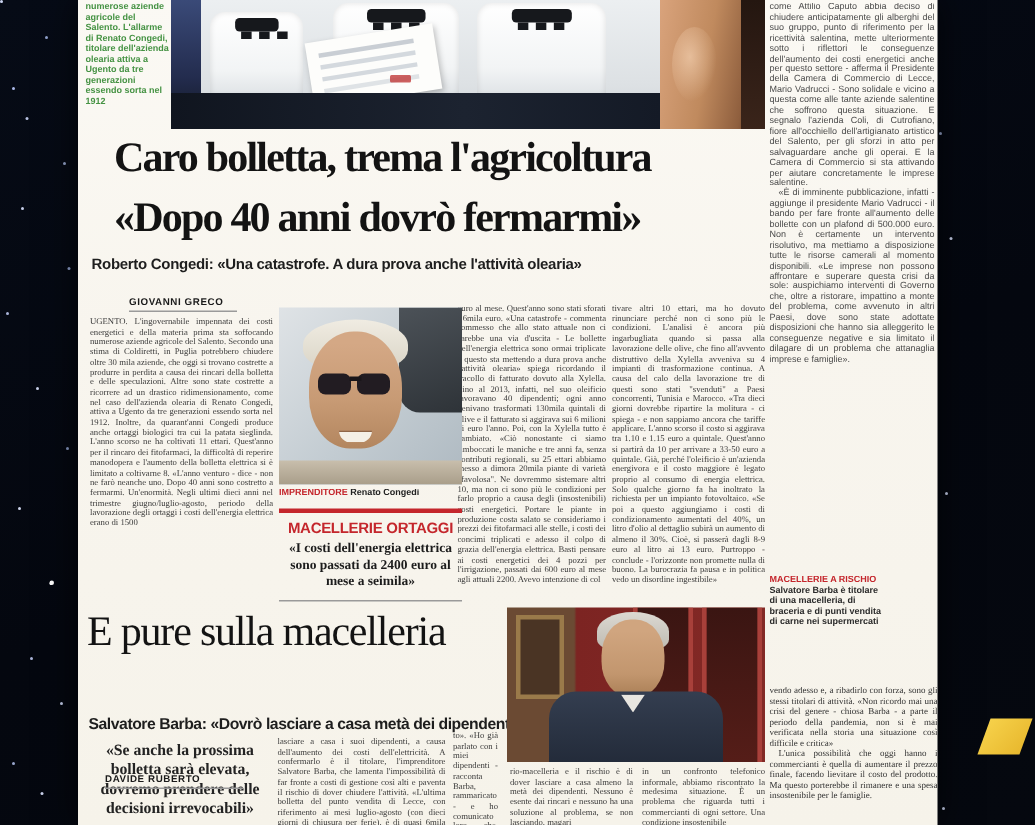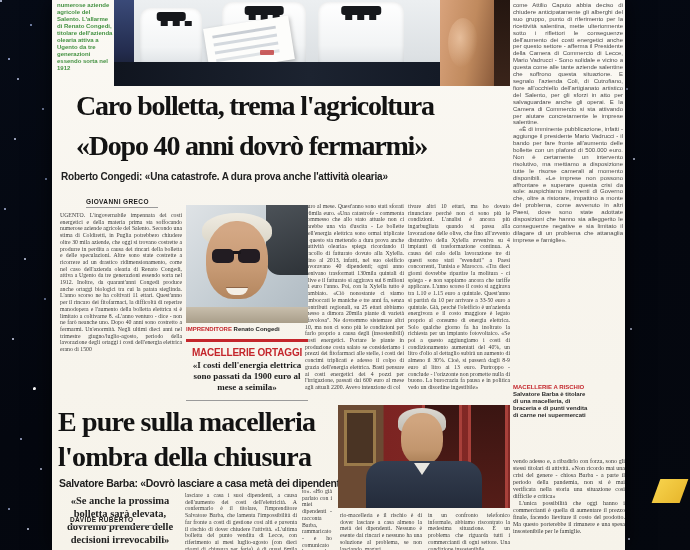--- a/index.html
+++ b/index.html
@@ -80,21 +80,21 @@
 
   .congedi-cap { left:134px; top:326px; width:122px; height:10px; font-size:6px; font-weight:bold; }
   .congedi-cap .lab { color:#c4262c; } .congedi-cap .nm { color:#222; }
   .redrule { left:134px; top:339px; width:122px; height:3px; background:#c4262c; }
   .kbox { left:134px; top:344px; width:122px; height:58px; text-align:center; }
   .kbox .kick { font-size:10px; font-weight:bold; color:#c4262c; letter-spacing:-.2px; margin-top:3px; }
   .kbox .quote { font-family:"Liberation Serif", serif; font-size:9px; line-height:11px; font-weight:600; color:#1c1c1c; margin-top:2px; }
   .grayrule { left:134px; top:400px; width:122px; height:1px; background:#9a9a9a; }
 
   
-  .hl2 { left:6px; top:404px; width:300px; height:72px; font-family:"Liberation Serif", serif; font-weight:bold; color:#131313; font-size:28px; line-height:35px; letter-spacing:-.8px; }
+  .hl2 { left:6px; top:404px; width:300px; height:72px; font-family:"Liberation Serif", serif; font-weight:normal; color:#131313; font-size:28px; line-height:35px; letter-spacing:-.8px; }
   .subhead2 { left:7px; top:477px; width:290px; height:15px; font-size:10.5px; font-weight:600; color:#1e1e1e; letter-spacing:-.3px; }
 
   .pullquote { left:8px; top:494px; width:120px; height:56px; font-family:"Liberation Serif", serif; font-size:10.5px; line-height:13px; font-weight:600; color:#232323; text-align:center; }
   .bcol2 { left:133px; top:492px; width:112px; height:58px; }
   .bcol3 { left:250px; top:488px; width:30px; height:62px; }
   .bcol4 { left:288px; top:512px; width:82px; height:38px; }
   .bcol5 { left:376px; top:512px; width:82px; height:38px; }
 
   
   .byline-d { left:18px; top:516px; width:92px; height:10px; }
@@ -173,27 +173,26 @@
       <div class="pc-smile"></div>
       <div class="pc-shoulder"></div>
     </div>
     <div class="abs congedi-cap">
       <span class="lab">IMPRENDITORE</span>
       <span class="nm">Renato Congedi</span>
     </div>
     <div class="abs redrule"></div>
     <div class="abs kbox">
       <div class="kick">MACELLERIE ORTAGGI</div>
-      <div class="quote">«I costi dell'energia elettrica sono passati da 1900 euro al mese a seimila»</div>
+      <div class="quote">«I costi dell'energia elettrica sono passati da 2400 euro al mese a seimila»</div>
     </div>
     <div class="abs grayrule"></div>
 
     <div class="abs hl2">
       <span>E pure sulla macelleria</span><br>
-      <span>l'ombra della chiusura</span>
     </div>
     <div class="abs subhead2">Salvatore Barba: «Dovrò lasciare a casa metà dei dipendenti»</div>
 
     <div class="abs pullquote">«Se anche la prossima bolletta sarà elevata, dovremo prendere delle decisioni irrevocabili»</div>
     <div class="abs byline byline-d">DAVIDE RUBERTO</div>
 
     <div class="abs body-serif bcol2">lasciare a casa i suoi dipendenti, a causa dell'aumento dei costi dell'elettricità. A confermarlo è il titolare, l'imprenditore Salvatore Barba, che lamenta l'impossibilità di far fronte a costi di gestione così alti e paventa il rischio di dover chiudere l'attività. «L'ultima bolletta del punto vendita di Lecce, con riferimento ai mesi luglio-agosto (con dieci giorni di chiusura per ferie), è di quasi 6mila euro. Stiamo aspettando con an</div>
     <div class="abs body-serif bcol3">to». «Ho già parlato con i miei dipendenti - racconta Barba, rammaricato - e ho comunicato loro che, nell'eventualità, lavoreremo soltanto con attività di laboratorio ma che saremmo costretti a bloccare la vendita al banco. Non possiamo aumentare il prezzo dei prodotti per eguagliare le uscite dovute all'aumento esagerato dei costi dell'energia elettrica, perché diminuirebbero le vendite».</div>
 
     <div class="abs photo-barba">

